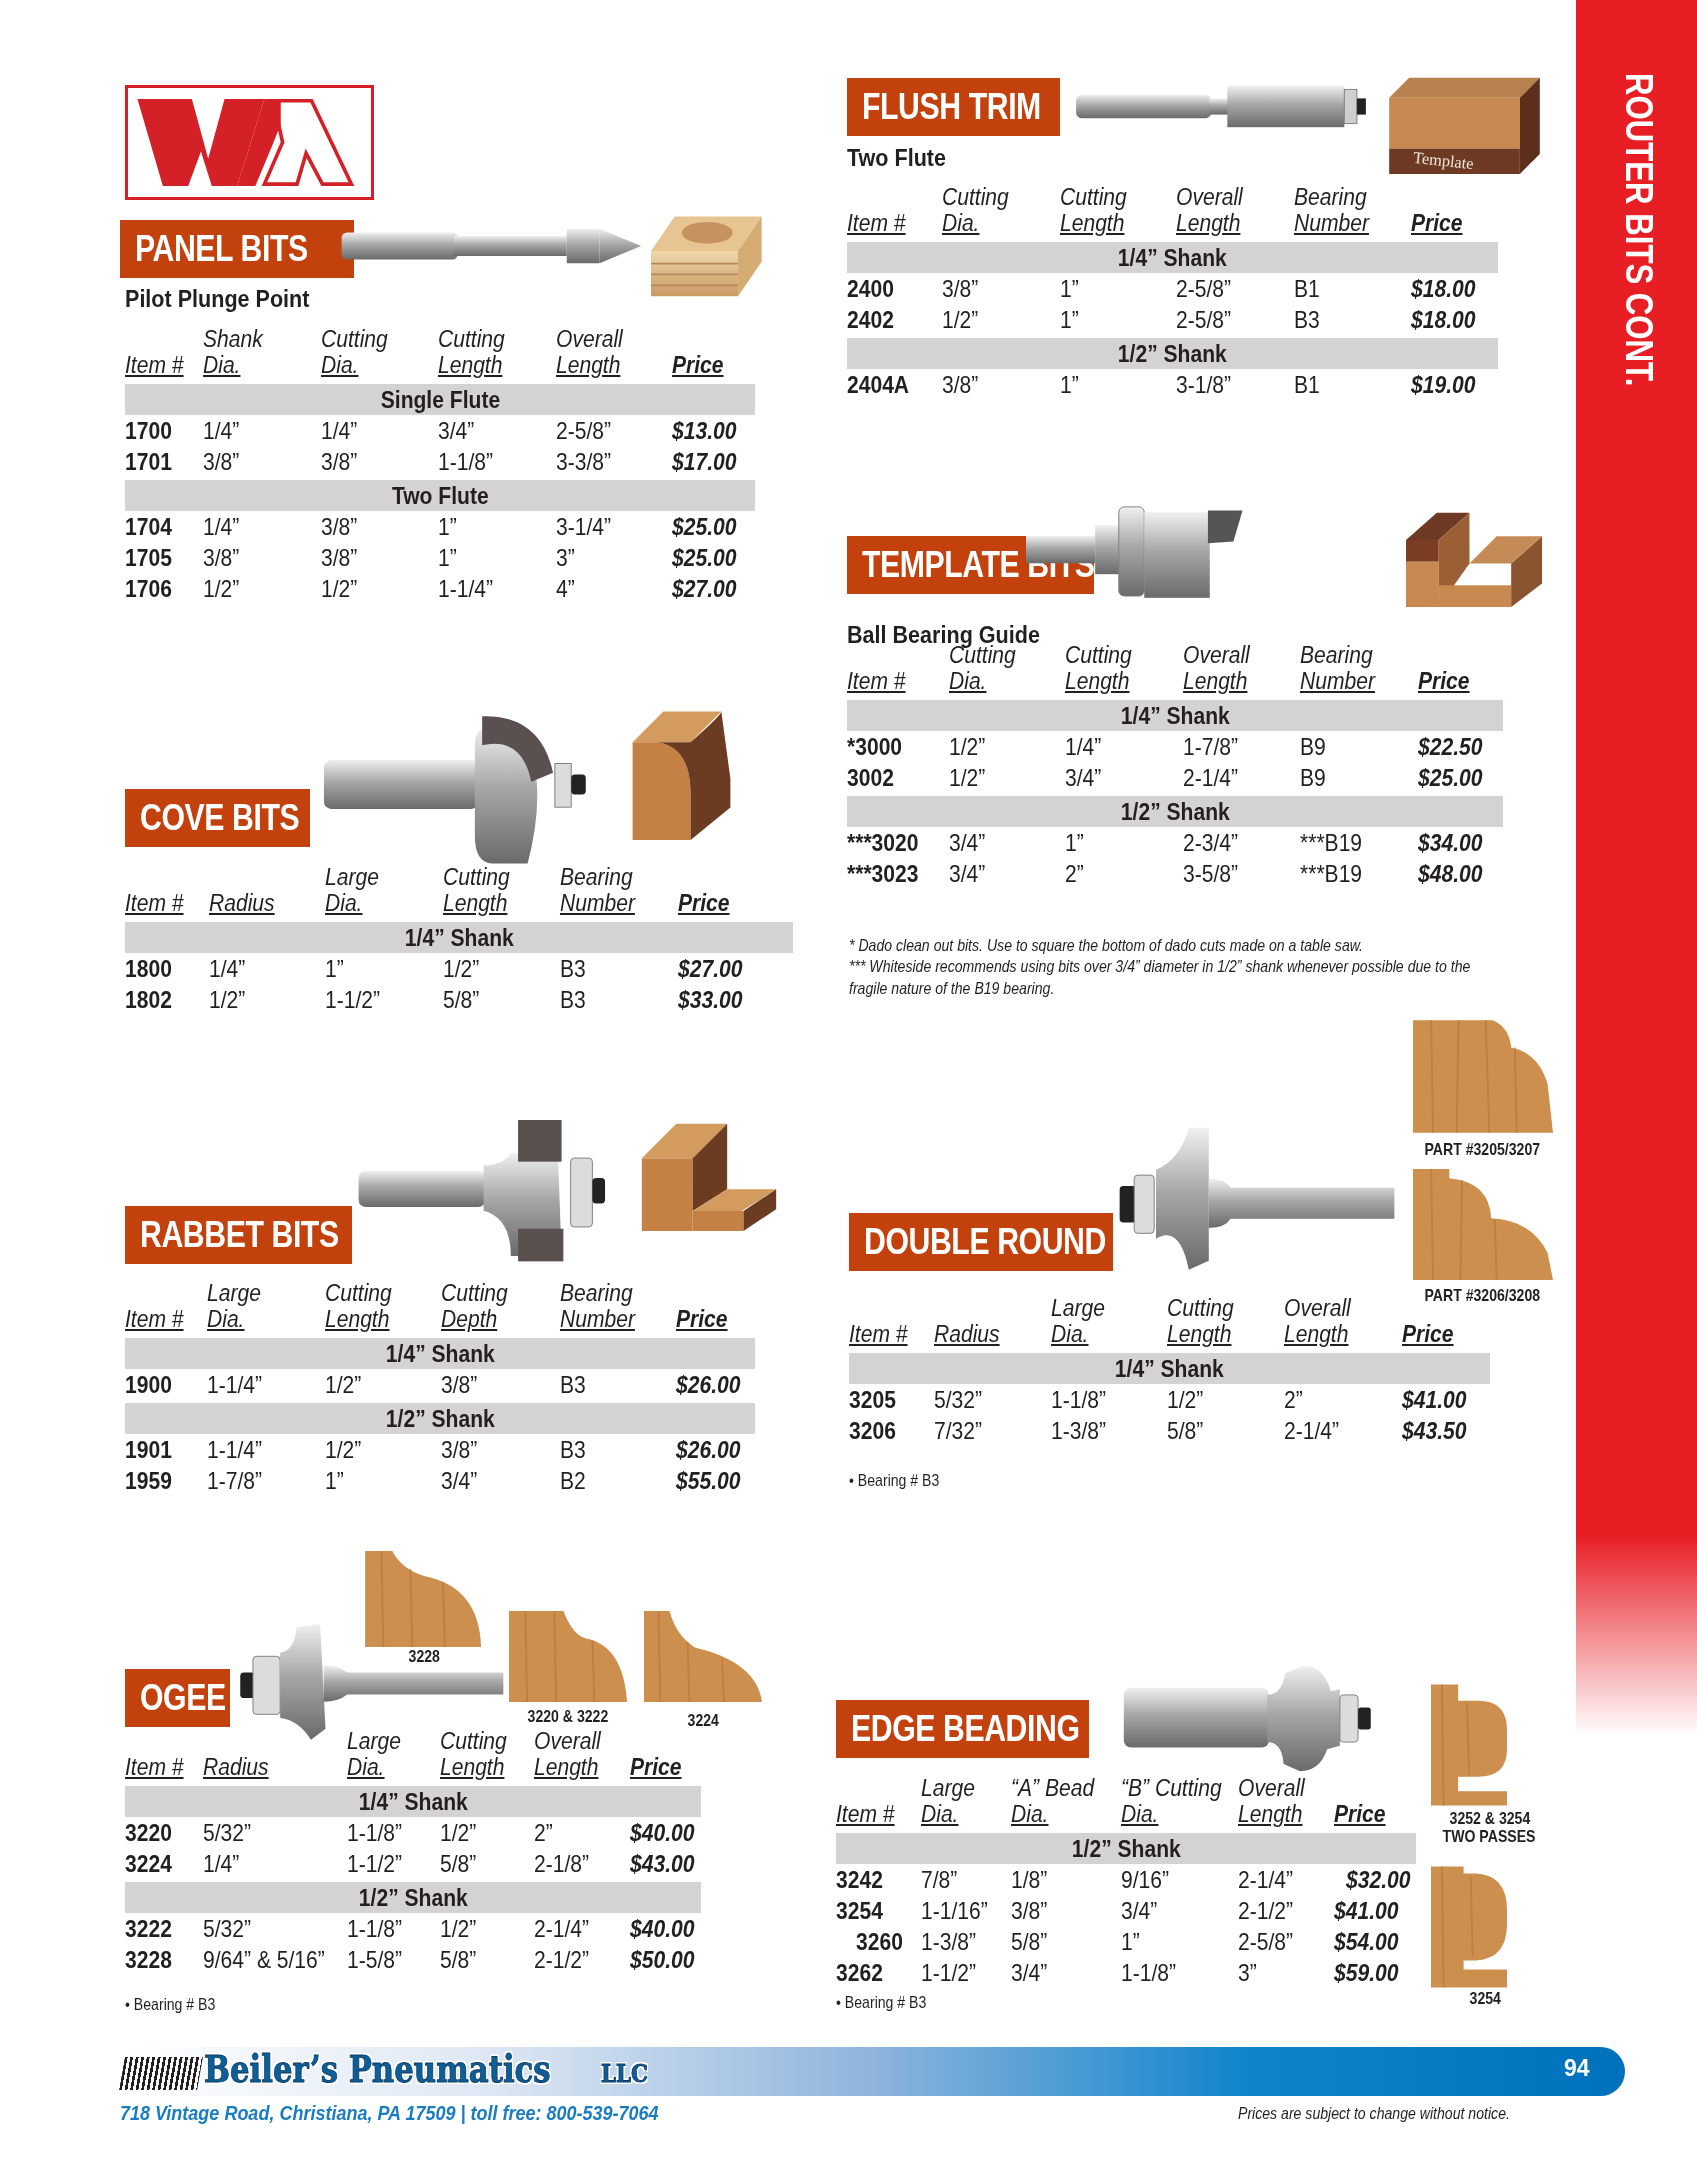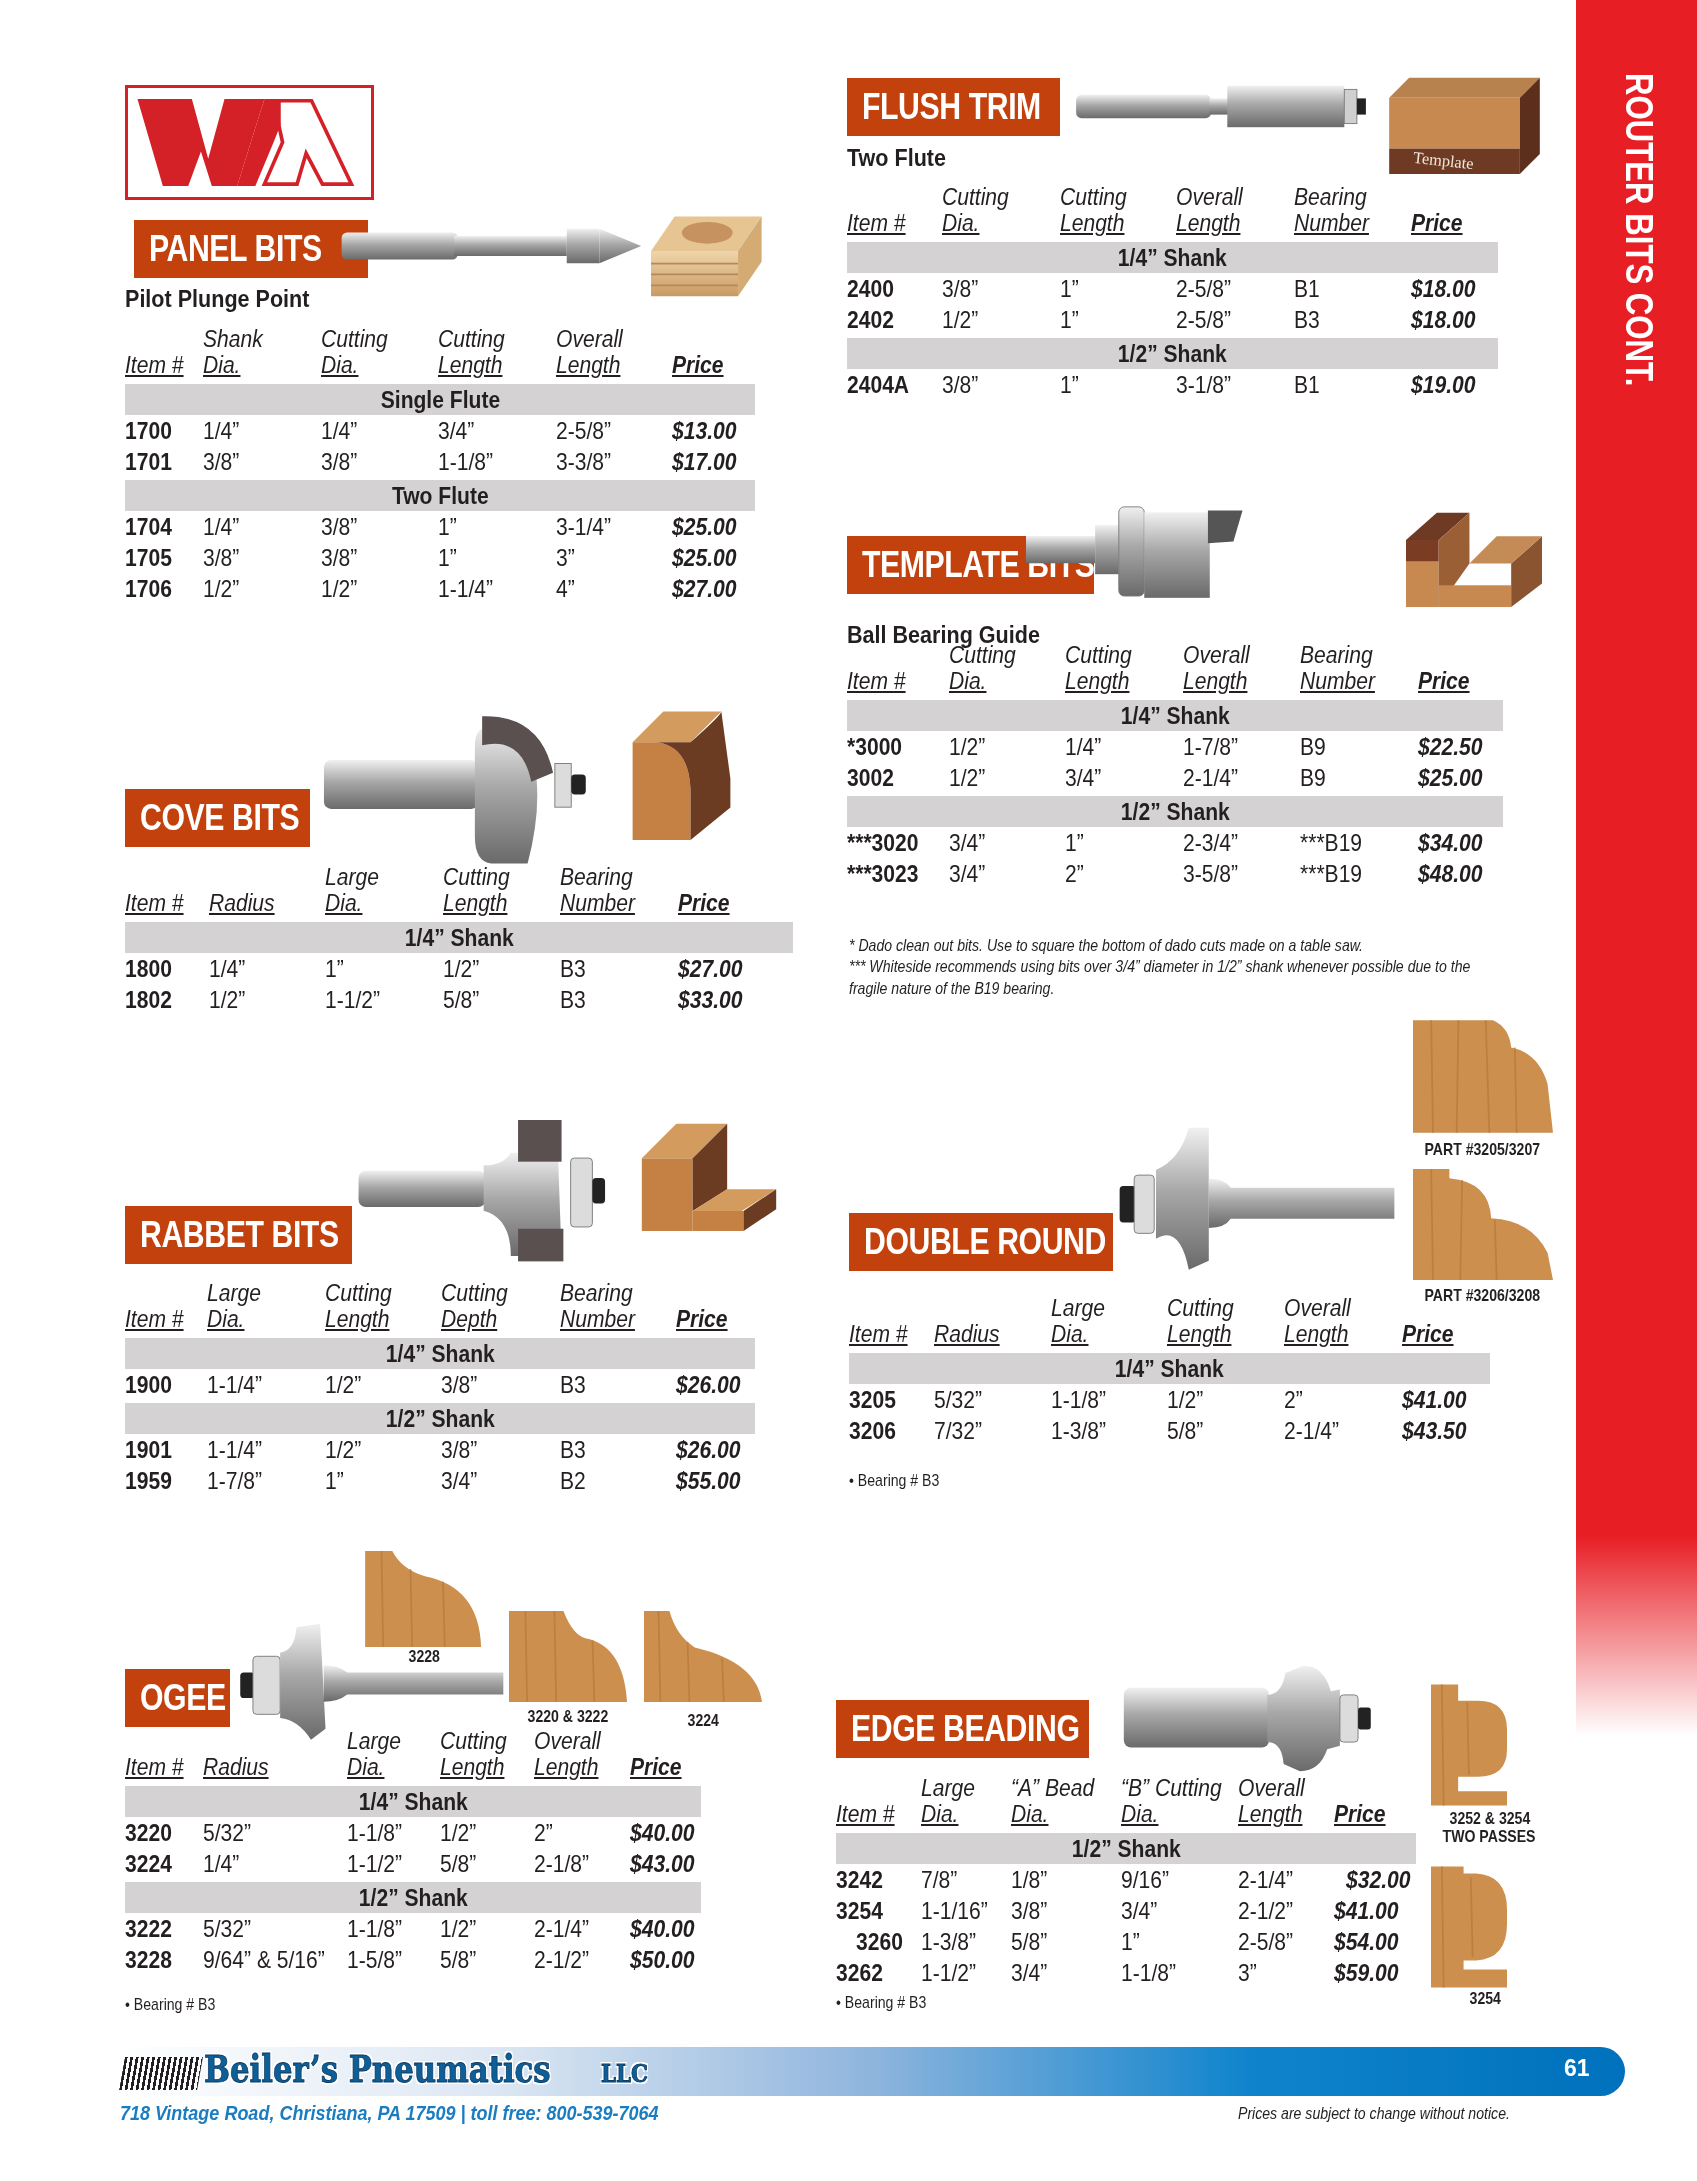--- a/index.html
+++ b/index.html
@@ -60,21 +60,21 @@
 </div>
 
 <div class="logo">
   <svg width="242" height="107" viewBox="0 0 266 118">
     <polygon points="10,12 70,12 88,78 106,12 150,12 120,108 92,108 80,70 66,108 38,108" fill="#d42027"></polygon>
     <polygon points="150,12 168,12 168,40 160,60 140,108 120,108" fill="#d42027"></polygon>
     <polygon points="160,14 202,14 246,106 214,106 196,72 186,106 150,106 170,60" fill="none" stroke="#d42027" stroke-width="4"></polygon>
   </svg>
 </div>
 
-<div class="label" style="left:134px;top:220px;width:234px;"><span>PANEL BITS</span></div>
+<div class="label" style="left:120px;top:220px;width:234px;"><span>PANEL BITS</span></div>
 
 <svg class="img" style="left:338px;top:225px;" width="305" height="42" viewBox="0 0 336 46">
   <defs>
       <linearGradient id="steel" x1="0" y1="0" x2="0" y2="1">
         <stop offset="0" stop-color="#f0f0f0"></stop>
         <stop offset="0.45" stop-color="#a7a7a7"></stop>
         <stop offset="1" stop-color="#6a6a6a"></stop>
       </linearGradient>
     </defs>
   <rect x="4" y="8" width="128" height="30" rx="6" fill="url(#steel)"></rect>
@@ -716,16 +716,16 @@
     <div class="c" style="left:285px;"><span>1-1/8”</span></div>
     <div class="c" style="left:402px;"><span>3”</span></div>
     <div class="c price" style="left:498px;"><span>$59.00</span></div>
   </div>
 </div>
 <div class="bullet" style="left:836px;top:1993px;"><span>• Bearing # B3</span></div>
 
 <div class="footbar"></div>
 <div class="stripes"></div>
 <div class="brand"><span><span>Beiler’s Pneumatics</span> <small>LLC</small></span></div>
-<div class="pagenum">61</div>
+<div class="pagenum">94</div>
 <div class="address"><span>718 Vintage Road, Christiana, PA 17509 | toll free: 800-539-7064</span></div>
 <div class="disclaimer"><span>Prices are subject to change without notice.</span></div>
 
 
 </body></html>

